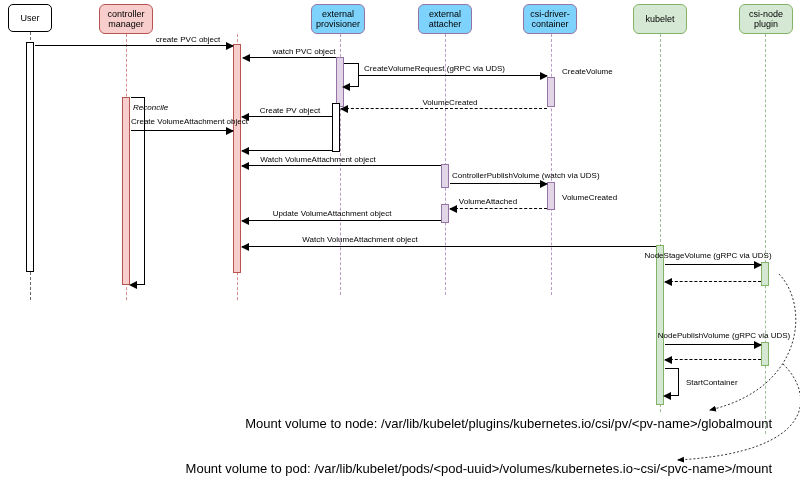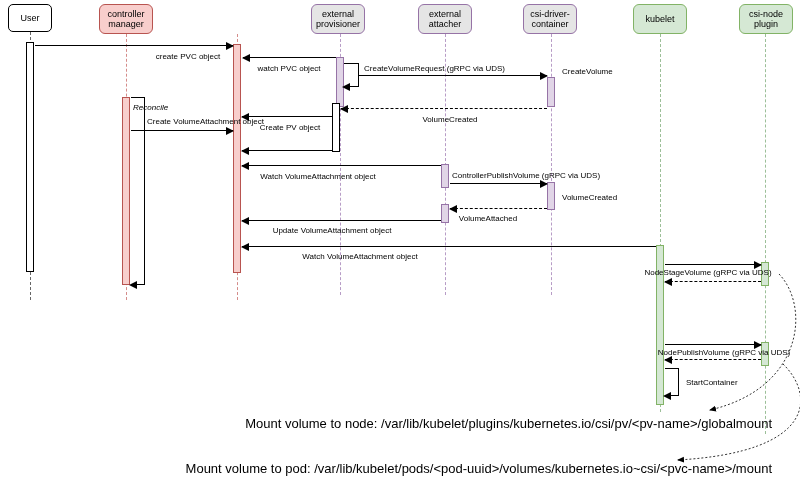--- a/index.html
+++ b/index.html
@@ -3,39 +3,39 @@
 <meta charset="utf-8">
 <style>
   html,body{margin:0;padding:0;background:#fff;}
   #canvas{position:relative;width:800px;height:482px;background:#ffffff;overflow:hidden;
           font-family:"Liberation Sans",sans-serif;color:#000;}
   .actor{position:absolute;top:4px;height:30px;width:54px;border:1px solid;border-radius:6px;
          display:flex;align-items:center;justify-content:center;text-align:center;
          font-size:9px;line-height:1.15;padding:1px;box-sizing:border-box;}
   .actor.white{background:#ffffff;border-color:#000000;width:44px;height:28px;border-radius:5px;}
   .actor.pink{background:#f8cecc;border-color:#b85450;}
-  .actor.purple{background:#e5e5e5;border-color:#9673a6;}
+  .actor.purple{background:#7dd3fc;border-color:#9673a6;}
   .actor.green{background:#d5e8d4;border-color:#82b366;}
   .lifeline{position:absolute;width:0;border-left:1px dashed #999;}
   .ll-user{border-color:#666666;} .ll-pink{border-color:#d48c8a;}
   .ll-purple{border-color:#b79cc6;} .ll-green{border-color:#9cbf98;}
   .act{position:absolute;width:8px;box-sizing:border-box;border:1px solid;}
   .act.white{background:#ffffff;border-color:#000000;}
   .act.pink{background:#f8cecc;border-color:#b85450;}
   .act.purple{background:#e1d5e7;border-color:#9673a6;}
   .act.green{background:#d5e8d4;border-color:#82b366;}
   .msg{position:absolute;height:0;border-top:1px solid #000;}
   .msg.dashed{border-top:1px dashed #000;}
   .head{position:absolute;width:0;height:0;top:-4px;}
   .head.left{left:-1px;border-top:4px solid transparent;border-bottom:4px solid transparent;border-right:8px solid #000;}
   .head.right{right:-1px;border-top:4px solid transparent;border-bottom:4px solid transparent;border-left:8px solid #000;}
   .loop{position:absolute;border:1px solid #000;border-left:none;box-sizing:border-box;}
   .loop .head.left{top:auto;bottom:-5px;left:-2px;}
   .lbl{position:absolute;font-size:8px;white-space:nowrap;}
-  .lbl.center{transform:translateX(-50%);margin-top:17px;}
+  .lbl.center{transform:translateX(-50%);}
   .lbl.wrap{white-space:normal;width:150px;text-align:center;line-height:1.2;transform:none;}
   .note{position:absolute;right:28px;font-size:13px;white-space:nowrap;}
   svg.overlay{position:absolute;left:0;top:0;pointer-events:none;}
 </style>
 </head>
 <body>
 
 <div id="canvas">
 
   <div class="actor white" style="left:8px;">
@@ -134,29 +134,29 @@
       <div class="head right"></div>
     </div>
   <div class="msg dashed" style="left:665px;top:359px;width:96px;">
       <div class="head left"></div>
     </div>
   <div class="loop" style="left:665px;top:368px;width:14px;height:28px;">
       <div class="head left"></div>
     </div>
 
   <div class="lbl center" style="left:188px;top:35px;">create PVC object</div>
-  <div class="lbl center" style="left:289px;top:47px;">watch PVC object</div>
+  <div class="lbl center" style="left:304px;top:47px;">watch PVC object</div>
   <div class="lbl" style="left:364px;top:64px;">CreateVolumeRequest (gRPC via UDS)</div>
   <div class="lbl" style="left:562px;top:67px;">CreateVolume</div>
   <div class="lbl center" style="left:450px;top:98px;">VolumeCreated</div>
   <div class="lbl center" style="left:290px;top:106px;">Create PV object</div>
   <div class="lbl" style="left:133px;top:103px;font-style:italic;">Reconcile</div>
-  <div class="lbl" style="left:131px;top:117px;padding-left:16px;">Create VolumeAttachment object</div>
+  <div class="lbl" style="left:131px;top:117px;">Create VolumeAttachment object</div>
   <div class="lbl center" style="left:318px;top:155px;">Watch VolumeAttachment object</div>
-  <div class="lbl" style="left:452px;top:171px;">ControllerPublishVolume (gRPC via UDS)</div>
+  <div class="lbl" style="left:452px;top:171px;">ControllerPublishVolume (watch via UDS)</div>
   <div class="lbl" style="left:562px;top:193px;">VolumeCreated</div>
   <div class="lbl center" style="left:488px;top:197px;">VolumeAttached</div>
   <div class="lbl center" style="left:332px;top:209px;">Update VolumeAttachment object</div>
   <div class="lbl center" style="left:360px;top:235px;">Watch VolumeAttachment object</div>
   <div class="lbl center" style="left:708px;top:251px;">NodeStageVolume (gRPC via UDS)</div>
   <div class="lbl center" style="left:724px;top:331px;">NodePublishVolume (gRPC via UDS)</div>
   <div class="lbl" style="left:686px;top:378px;">StartContainer</div>
 
   <div class="note" style="top:416px;">Mount volume to node: /var/lib/kubelet/plugins/kubernetes.io/csi/pv/&lt;pv-name&gt;/globalmount</div>
   <div class="note" style="top:461px;">Mount volume to pod: /var/lib/kubelet/pods/&lt;pod-uuid&gt;/volumes/kubernetes.io~csi/&lt;pvc-name&gt;/mount</div>

